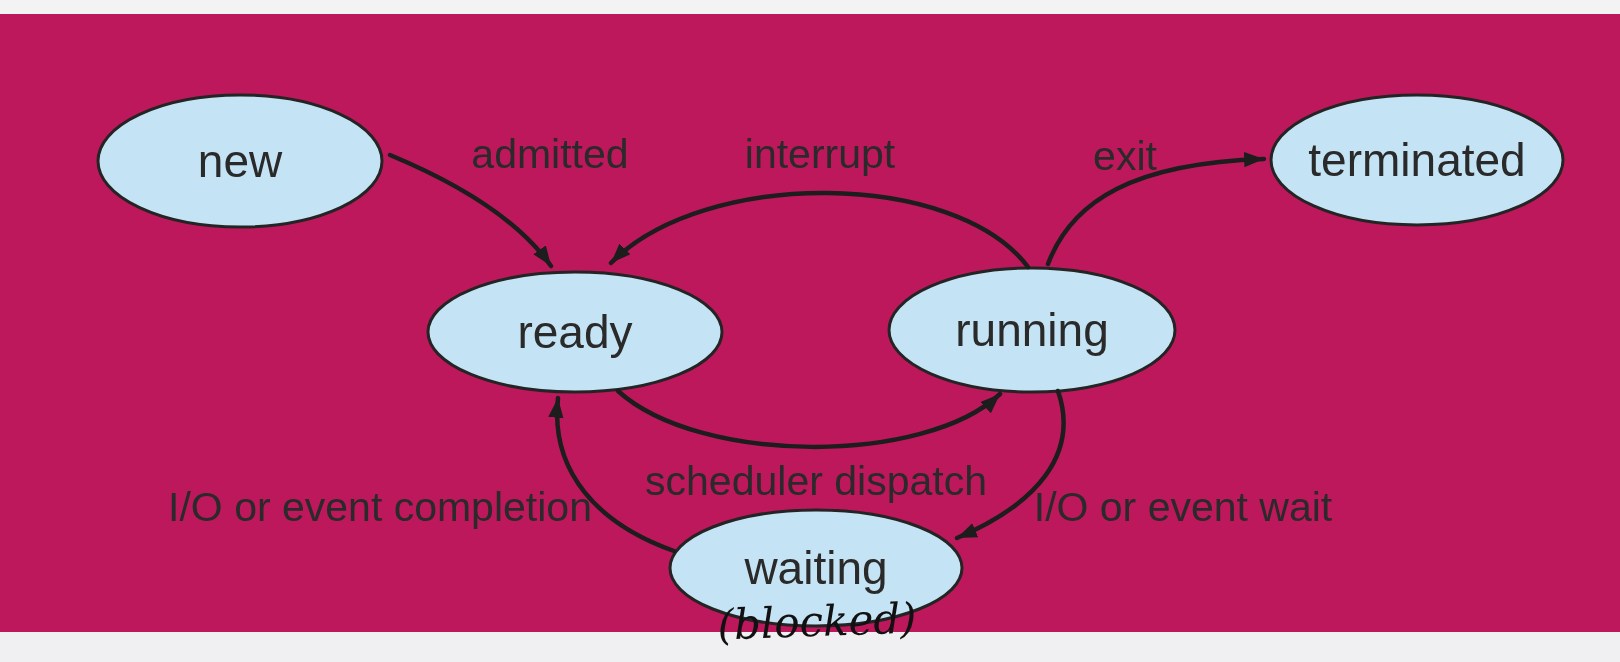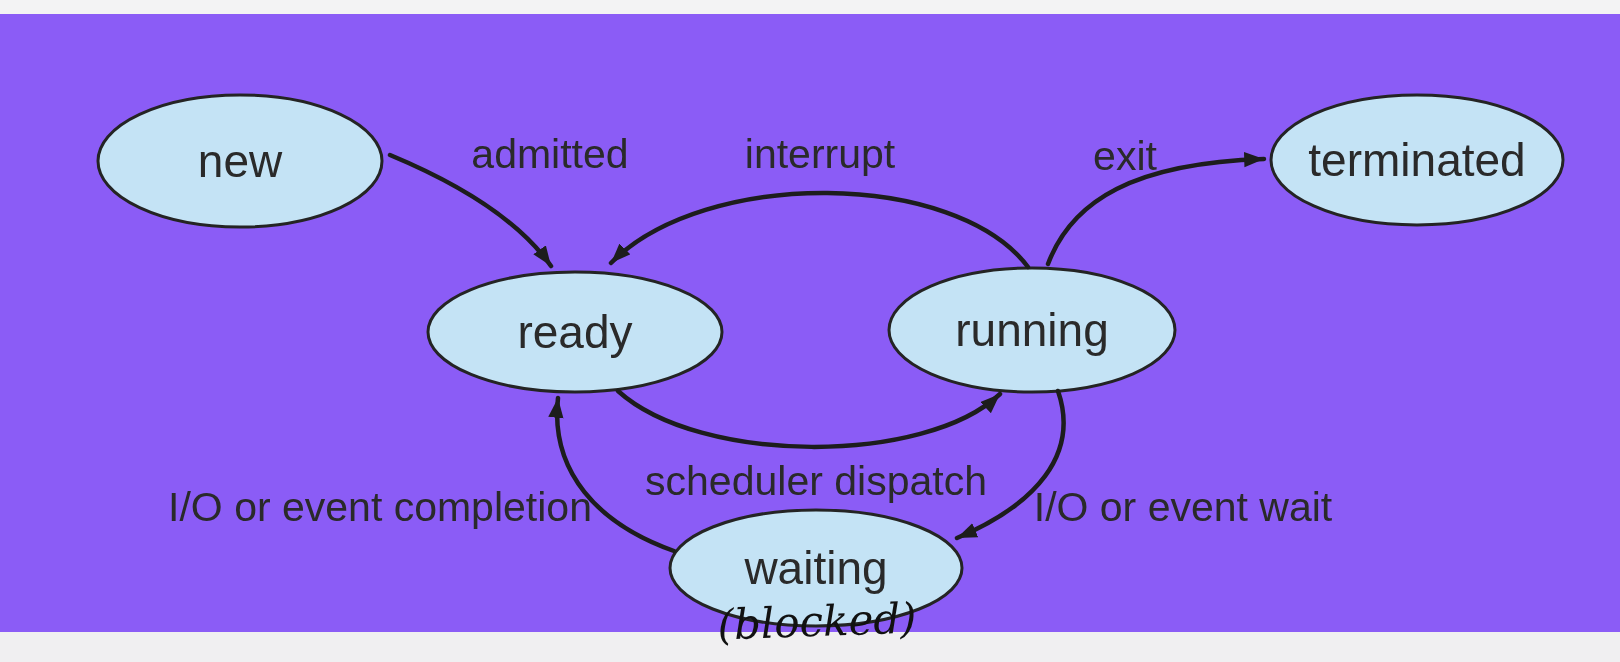--- a/index.html
+++ b/index.html
@@ -8,21 +8,21 @@
     width: 1620px;
     height: 662px;
     background: #fcfcfc;
     font-family: "Liberation Sans", sans-serif;
     overflow: hidden;
   }
   .stage {
     position: relative;
     width: 1620px;
     height: 662px;
-    background: #8b5cf6;
+    background: #be185d;
   }
   .top-strip {
     position: absolute;
     top: 0; left: 0;
     width: 100%; height: 14px;
     background: #f3f3f4;
   }
   .bottom-strip {
     position: absolute;
     bottom: 0; left: 0;

